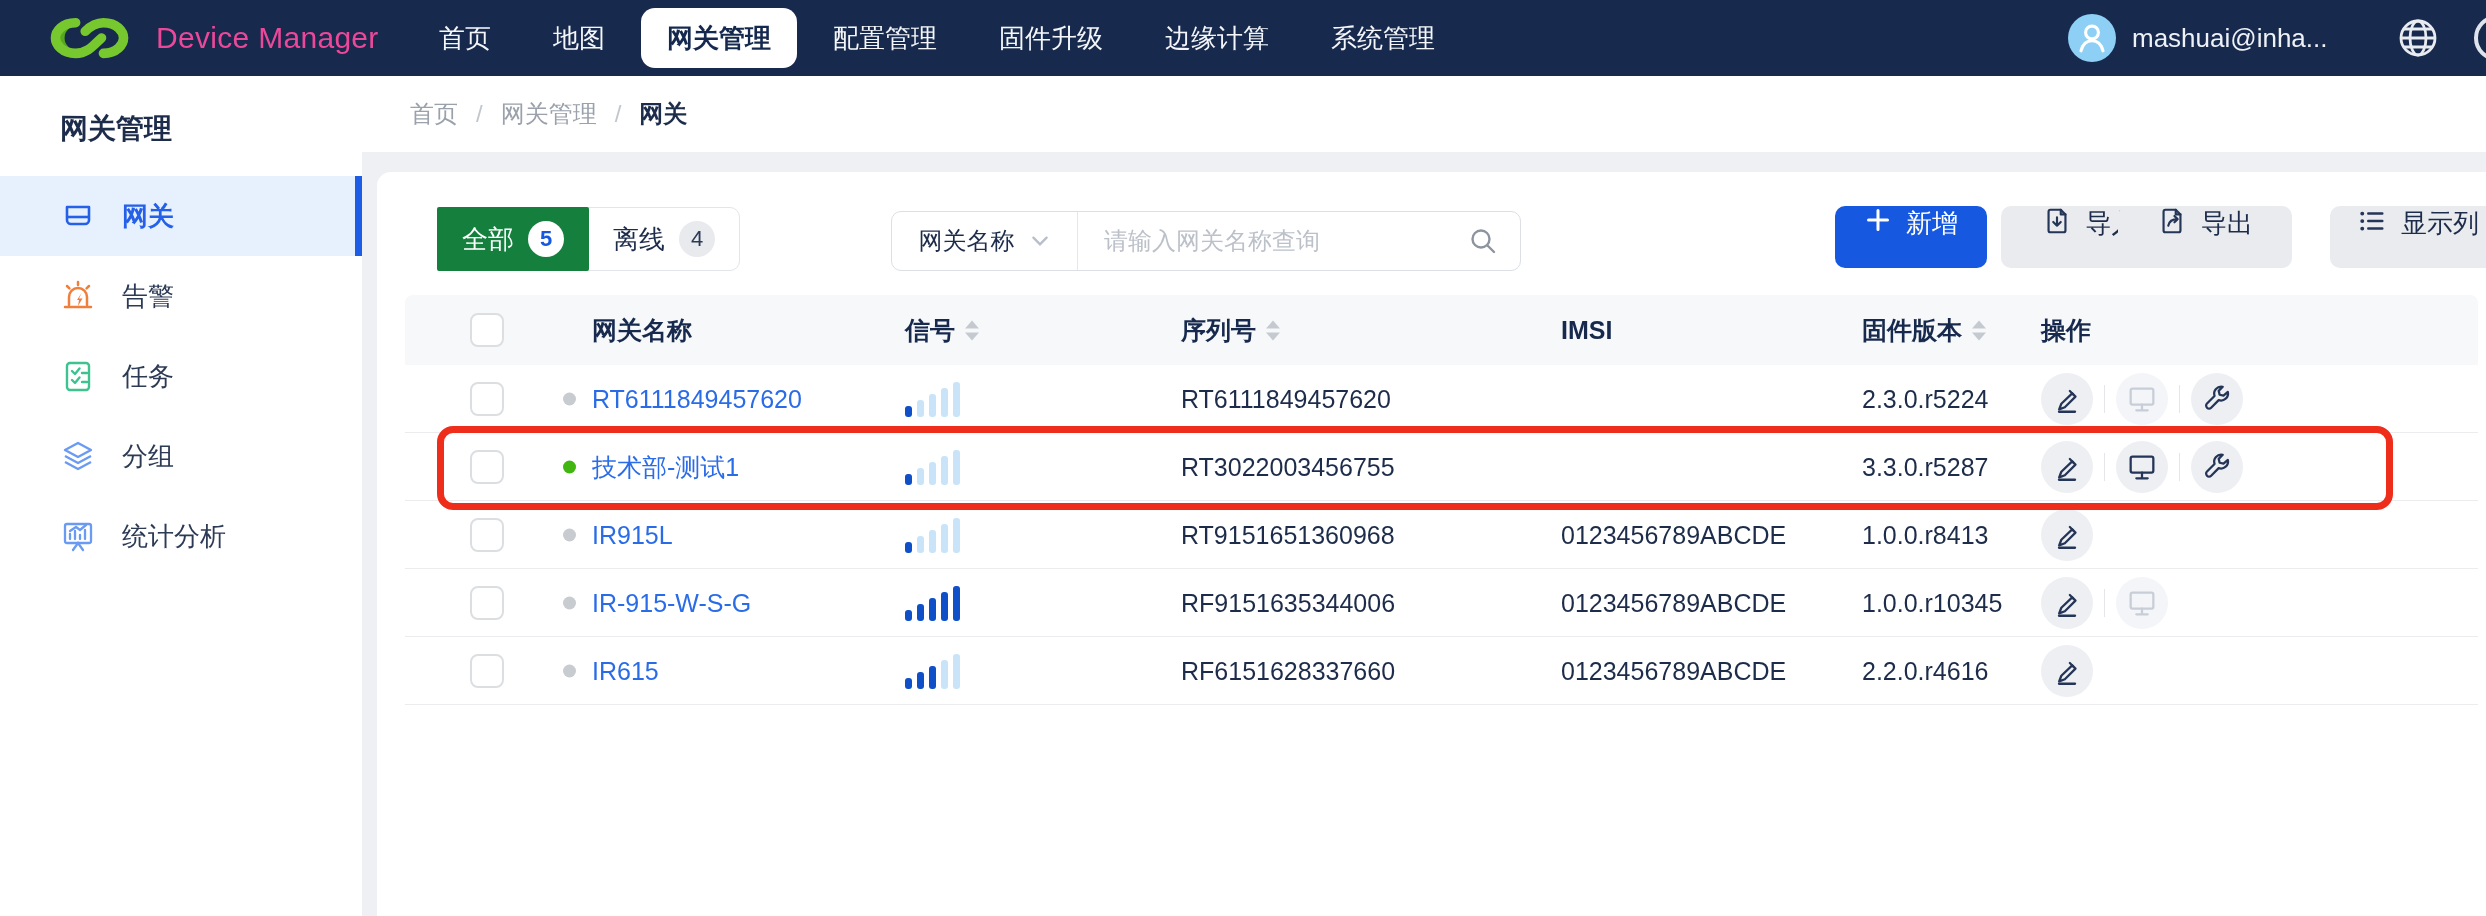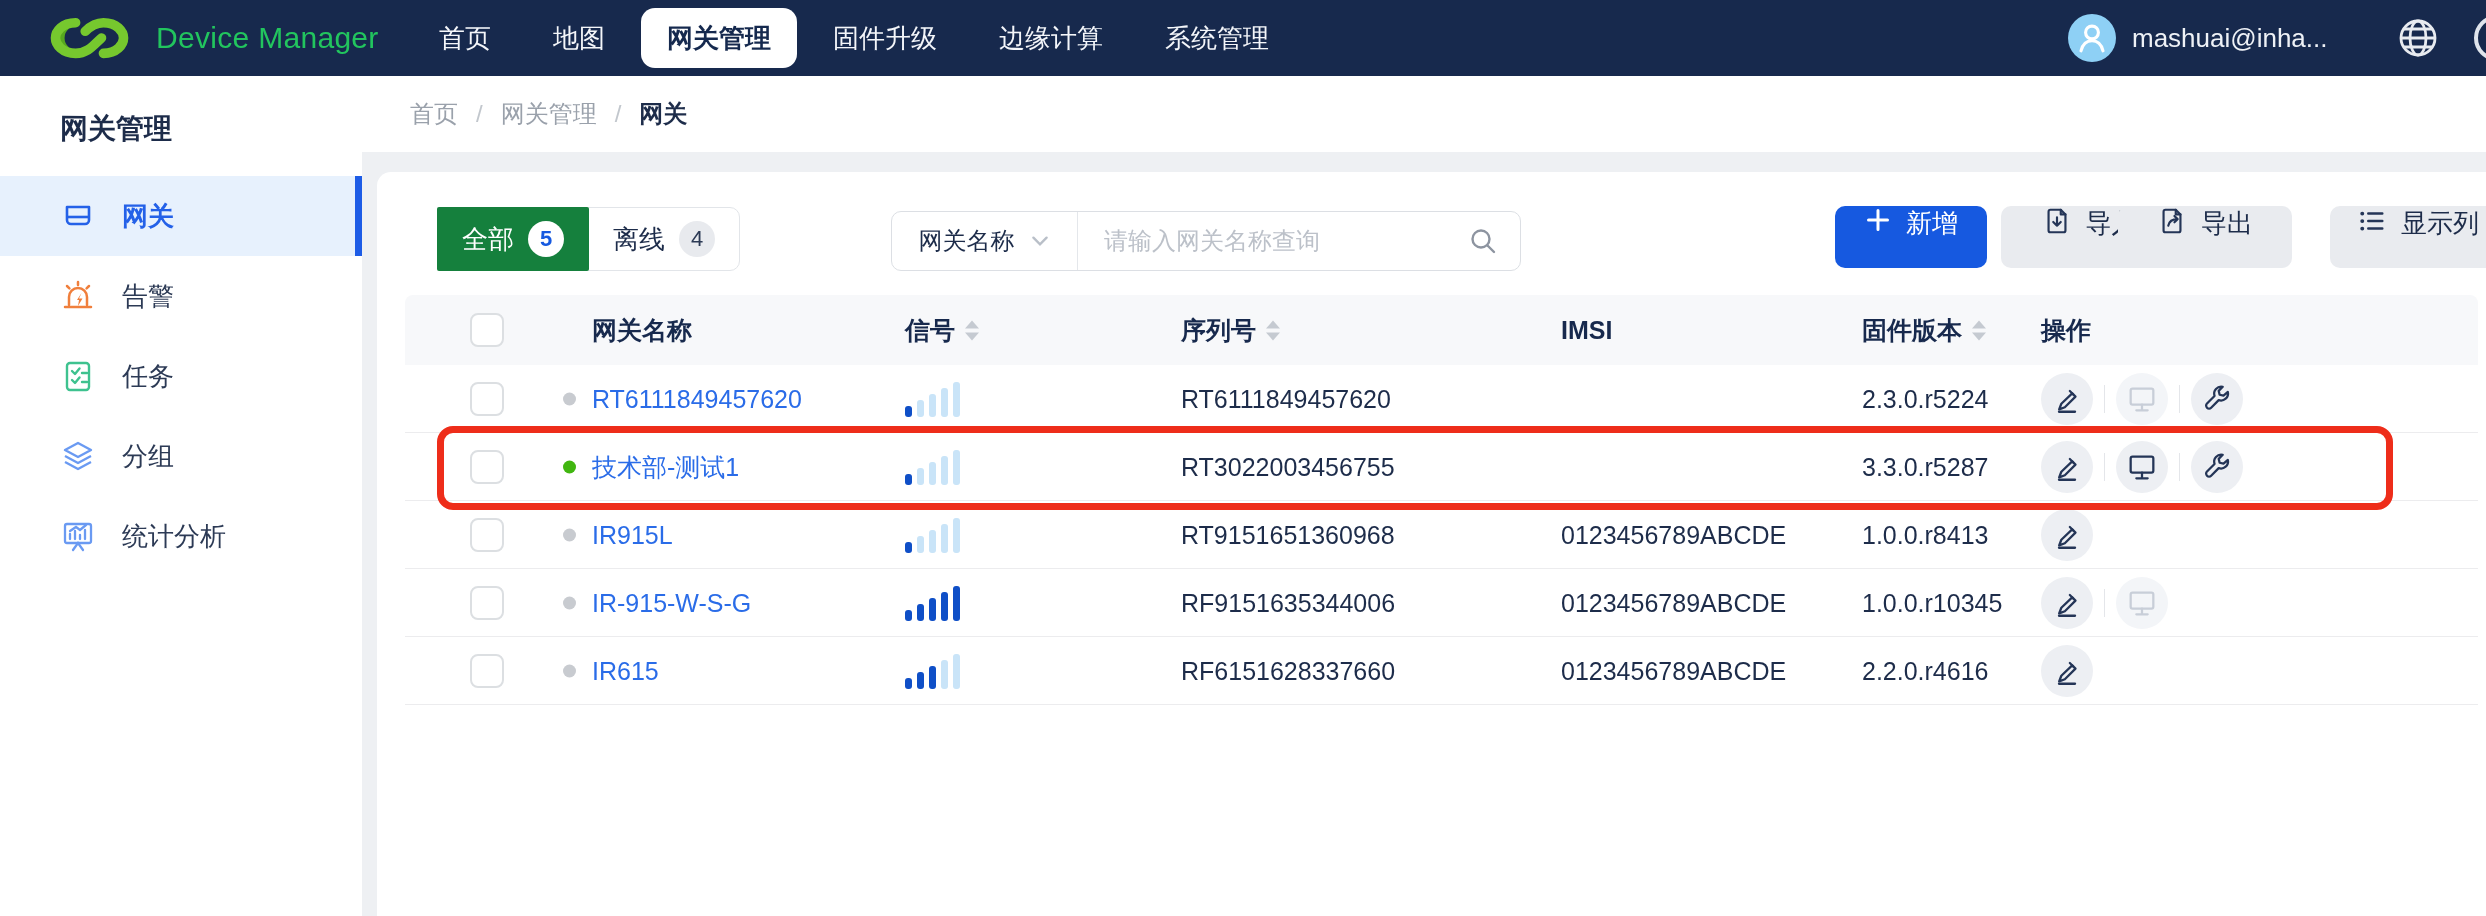--- a/index.html
+++ b/index.html
@@ -3,21 +3,21 @@
 <meta charset="utf-8">
 <style>
   * { margin:0; padding:0; box-sizing:border-box; }
   html,body { width:2486px; height:916px; overflow:hidden; background:#fff;
     font-family:"Liberation Sans","DejaVu Sans",sans-serif; }
   .stage { position:relative; width:2486px; height:916px; overflow:hidden; }
 
   
   .navbar { position:absolute; left:0; top:0; width:2486px; height:76px; background:#17294d; z-index:10; }
   .brand-wrap { position:absolute; left:46px; top:0; height:76px; display:flex; align-items:center; gap:22px; }
-  .brand { color:#22c55e; font-size:30px; font-weight:500; letter-spacing:.3px; }
+  .brand { color:#ec4899; font-size:30px; font-weight:500; letter-spacing:.3px; }
   .nav-menu { position:absolute; left:413px; top:0; height:76px; display:flex; gap:10px; align-items:center; }
   .nav-item { padding:0 26px; height:76px; display:flex; align-items:center; color:#f4f6fa; font-size:26px; cursor:pointer; white-space:nowrap; }
   .nav-item.active { height:60px; background:#fff; color:#15294e; border-radius:14px; font-weight:600; }
   .avatar { position:absolute; left:2068px; top:14px; width:48px; height:48px; border-radius:50%; background:#8ed0f5; display:flex; align-items:center; justify-content:center; }
   .username { position:absolute; left:2132px; top:0; height:76px; display:flex; align-items:center; color:#eef1f6; font-size:26px; max-width:250px; white-space:nowrap; }
   .globe { position:absolute; left:2396px; top:16px; width:44px; height:44px; cursor:pointer; }
   .partial-icon { position:absolute; left:2474px; top:15px; width:46px; height:46px; border:4px solid #dfe4ec; border-radius:50%; }
 
   
   .sidebar { position:absolute; left:0; top:76px; width:362px; height:840px; background:#fff; z-index:5; }
@@ -99,20 +99,21 @@
           <path d="M30 8 C16 8 9 17 9 24 c0 7 7 16 21 16 13 0 19 -9 27 -16" stroke="#76c82e" stroke-width="10" fill="none" stroke-linecap="round"></path>
           <path d="M59 40 c14 0 21 -9 21 -16 0 -7 -7 -16 -21 -16 -8 0 -14 4 -19 9" stroke="#76c82e" stroke-width="10" fill="none" stroke-linecap="round"></path>
         </svg>
       </span>
       <span class="brand">Device Manager</span>
     </div>
     <div class="nav-menu" id="nav-menu">
         <div class="nav-item">首页</div>
         <div class="nav-item">地图</div>
         <div class="nav-item active">网关管理</div>
+        <div class="nav-item">配置管理</div>
         <div class="nav-item">固件升级</div>
         <div class="nav-item">边缘计算</div>
         <div class="nav-item">系统管理</div>
       </div>
     <div class="avatar">
       <span style="display:flex;">
         <svg viewBox="0 0 48 48" width="44" height="44">
           <circle cx="24" cy="18" r="7" fill="none" stroke="#fff" stroke-width="3.4"></circle>
           <path d="M12 38c2-8 6-11 12-11s10 3 12 11" fill="none" stroke="#fff" stroke-width="3.4" stroke-linecap="round"></path>
         </svg>

